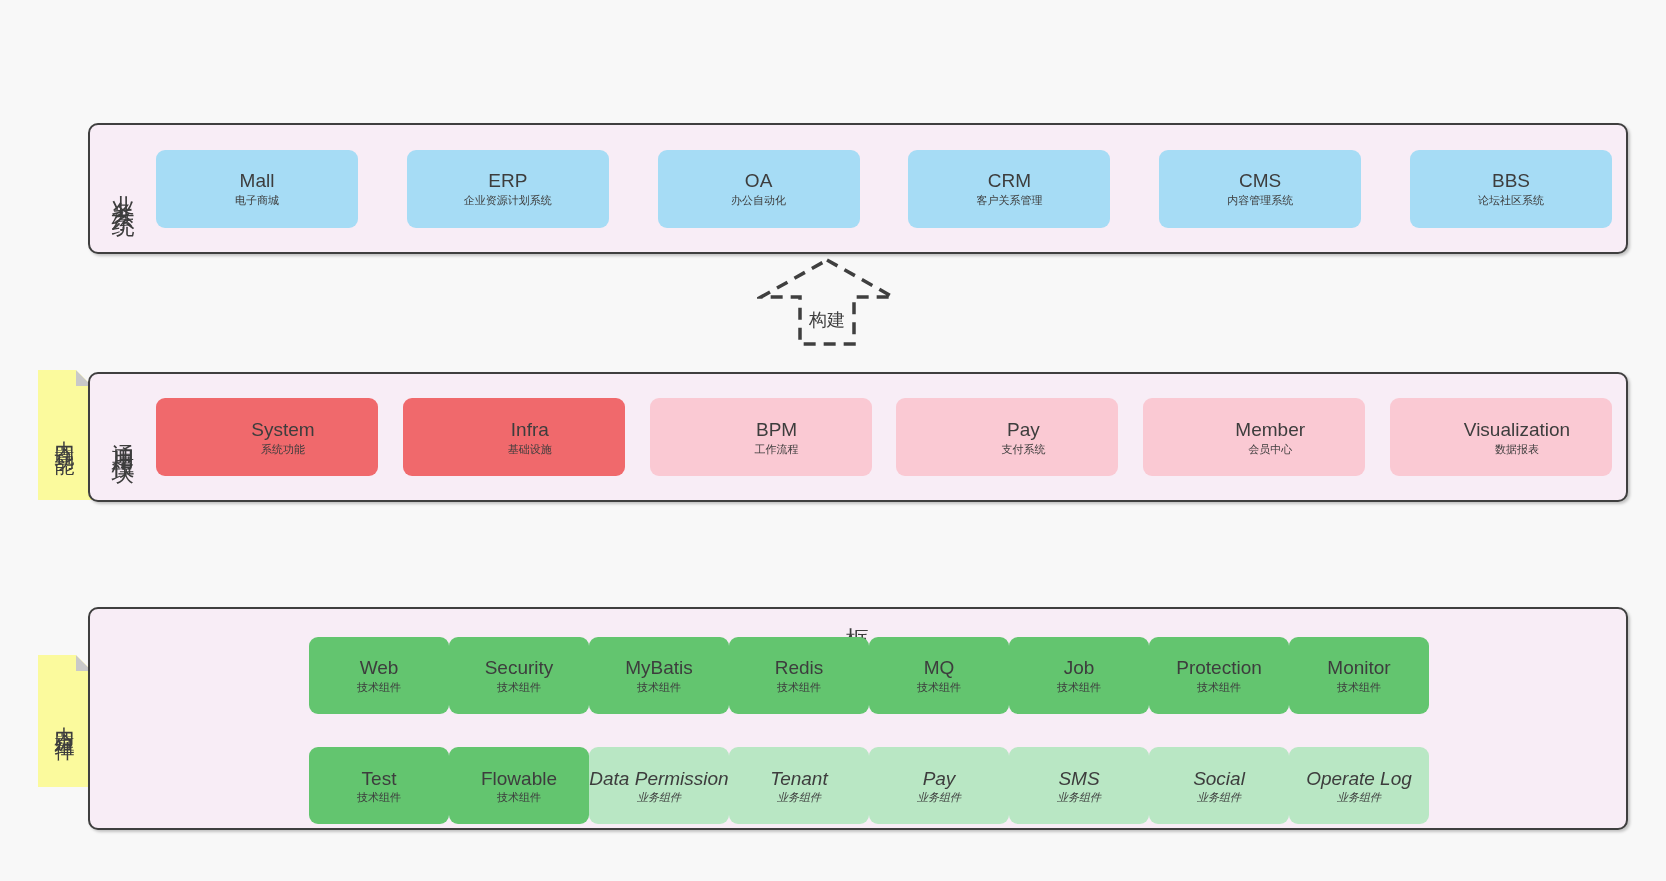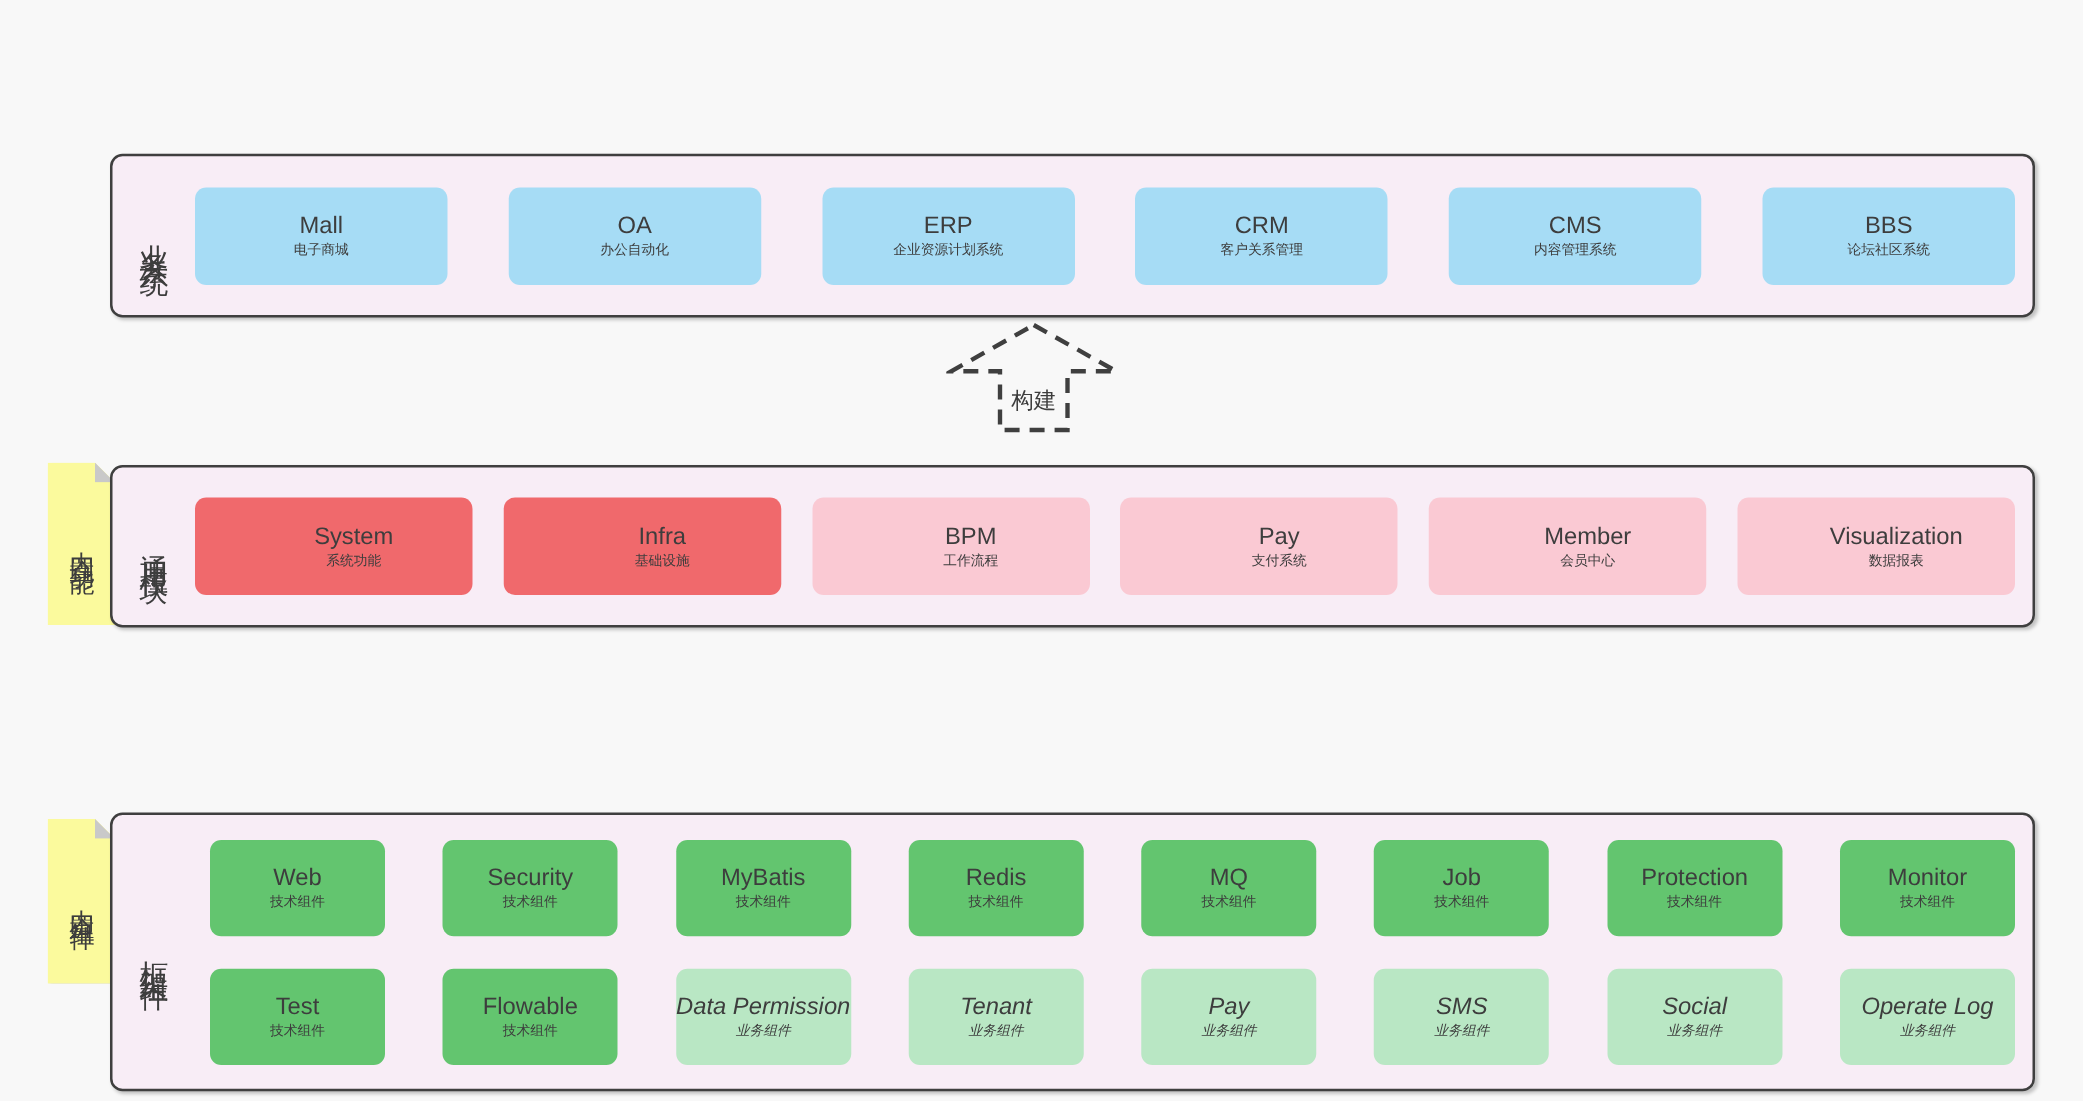--- a/index.html
+++ b/index.html
@@ -23,21 +23,21 @@
     border-radius:10px;
     box-shadow:2px 2px 3px rgba(0,0,0,.22);
     display:flex;
     align-items:center;
     padding:0 14px 0 12px;
     box-sizing:border-box;
     z-index:2;
   }
   .band-business{top:123px;height:131px;}
   .band-modules{top:372px;height:130px;}
-  .band-framework{top:650px;height:223px;}
+  .band-framework{top:607px;height:223px;flex-direction:column;}
   .v-label{
     flex:none;
     width:42px;
     display:flex;align-items:center;justify-content:center;
     writing-mode:vertical-rl;
     text-orientation:upright;
     font-size:23px;
     letter-spacing:6px;
     color:var(--text,#3d3d3d);
     line-height:1;
@@ -130,26 +130,26 @@
 <div class="page">
 
   <section class="band band-business">
     <div class="v-label">业务系统</div>
     <div class="boxes">
         <div class="box blue">
           <div class="box-name">Mall</div>
           <div class="box-desc">电子商城</div>
         </div>
         <div class="box blue">
+          <div class="box-name">ERP</div>
+          <div class="box-desc">企业资源计划系统</div>
+        </div>
+        <div class="box blue">
           <div class="box-name">OA</div>
           <div class="box-desc">办公自动化</div>
-        </div>
-        <div class="box blue">
-          <div class="box-name">ERP</div>
-          <div class="box-desc">企业资源计划系统</div>
         </div>
         <div class="box blue">
           <div class="box-name">CRM</div>
           <div class="box-desc">客户关系管理</div>
         </div>
         <div class="box blue">
           <div class="box-name">CMS</div>
           <div class="box-desc">内容管理系统</div>
         </div>
         <div class="box blue">

